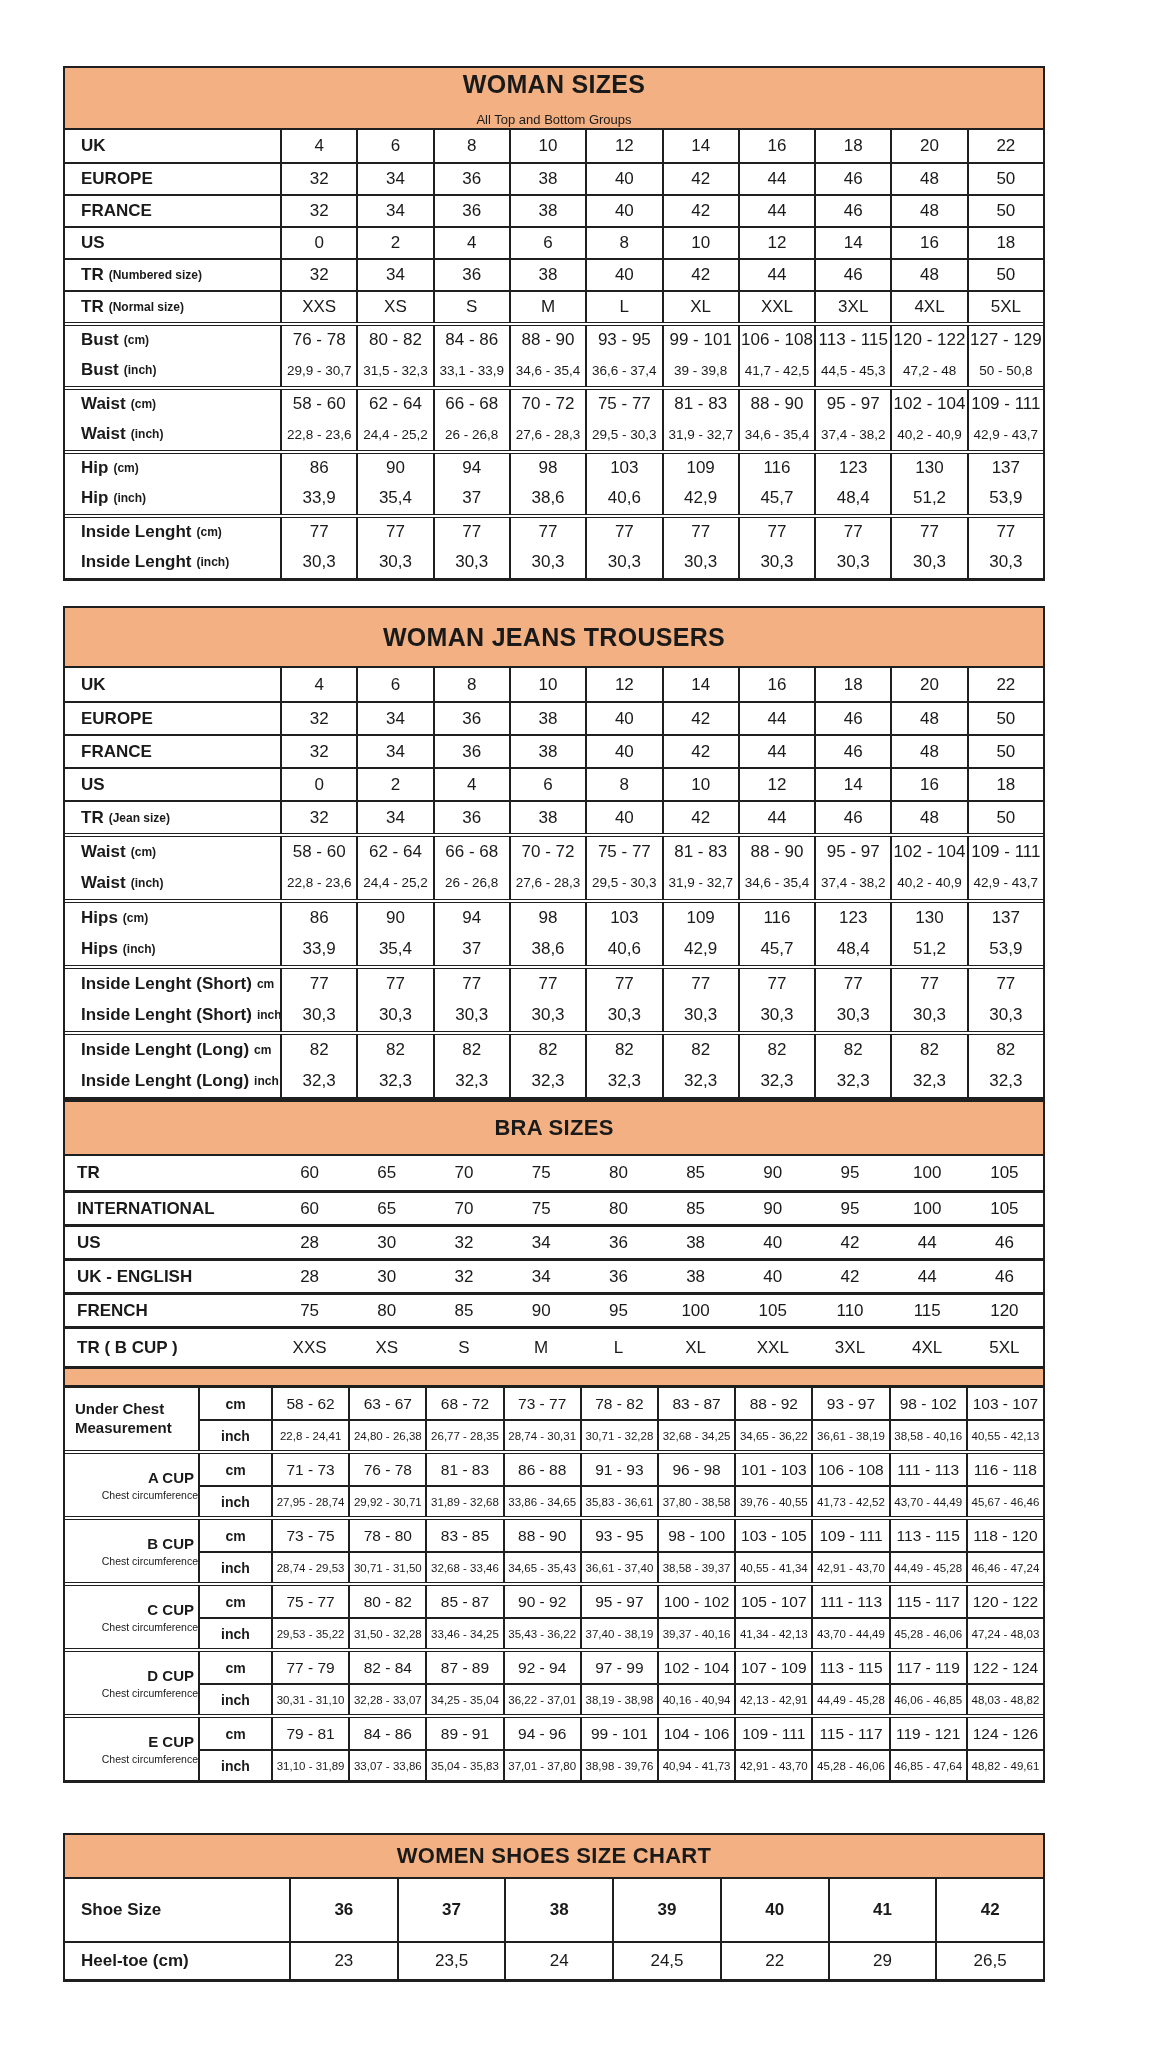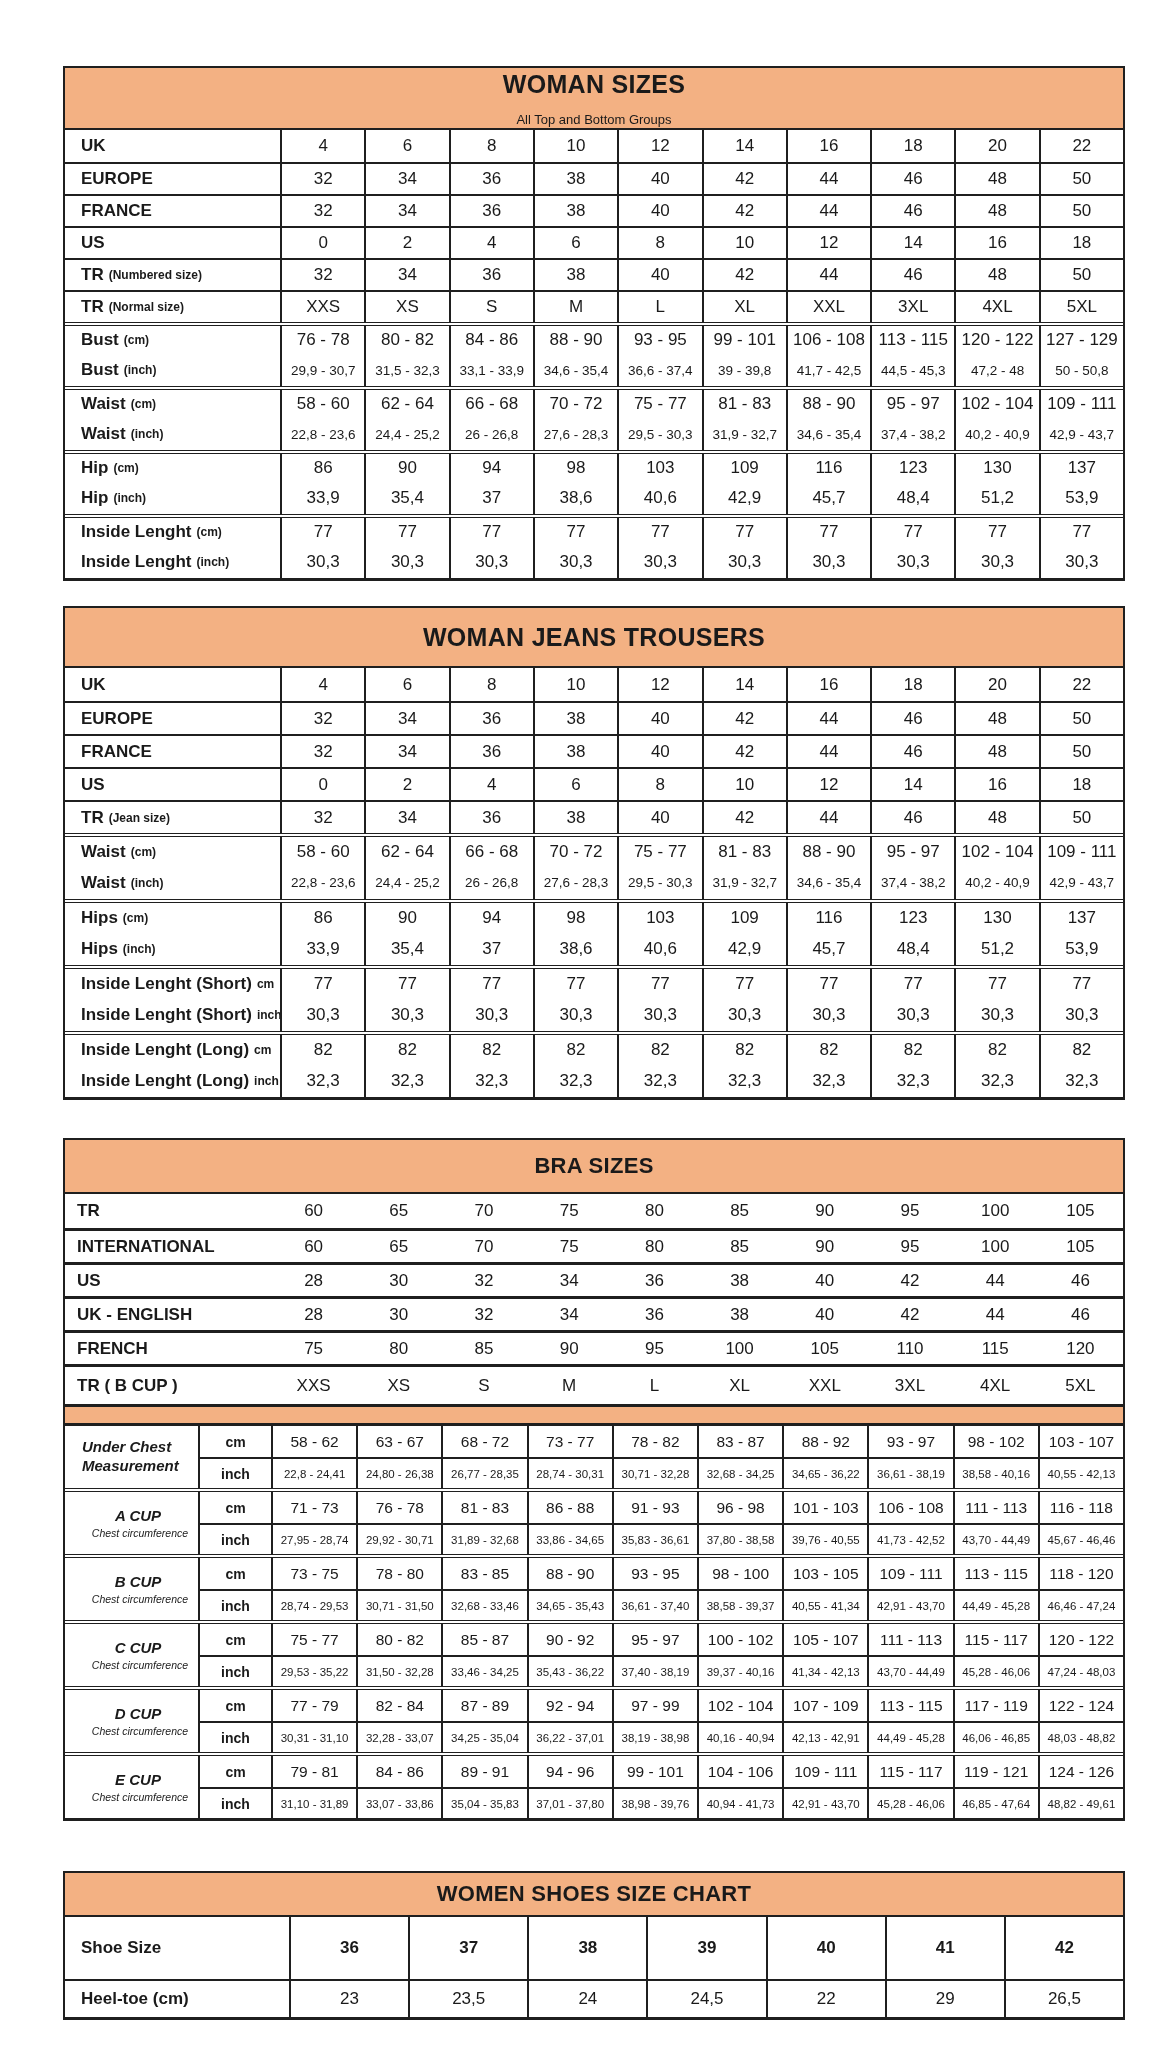--- a/index.html
+++ b/index.html
@@ -7,25 +7,25 @@
     --peach:#F3B183;
     --txt:#1a1a1a;
   }
   *{margin:0;padding:0}
   body{
     width:1164px;height:2048px;background:#fff;color:var(--txt);
     font-family:"Liberation Sans","DejaVu Sans",sans-serif;overflow:hidden;
   }
   .page{padding:66px 0 0 63px}
   .tbl{
-    width:1062px;box-sizing:border-box;
+    width:982px;box-sizing:border-box;
     border:2px solid var(--bc);border-bottom-width:3px;background:#fff;
   }
   .tbl-t1{margin-bottom:25px}
-  .tbl-t2{margin-bottom:38px}
+  .tbl-t2{}
   .tbl-t3{margin-bottom:50px}
   .thead{
     background:var(--peach);border-bottom:2px solid var(--bc);
     display:flex;flex-direction:column;justify-content:center;align-items:center;
     text-align:center;box-sizing:border-box;
   }
   .thead-t1{height:62px}
   .thead-t2{height:60px}
   .thead-t3{height:54px}
   .thead-t4{height:44px}
@@ -61,22 +61,22 @@
   .psep{
     height:22px;box-sizing:border-box;background:var(--peach);
     border-top:3px solid var(--bc);border-bottom:3px solid var(--bc);
   }
   
   .mgroup{display:grid;grid-template-columns:133px 73px repeat(10,1fr);grid-auto-rows:31px}
   .mwrap .mgroup:not(:first-child){border-top:4px double var(--bc)}
   .mgroup .cell{border-left:2px solid var(--bc);height:100%}
   .mgroup .mlabel{
     grid-row:1/3;grid-column:1;border-left:none !important;
-    display:flex;flex-direction:column;justify-content:center;align-items:center;
-    padding-left:17px;white-space:normal;font-style:italic;
+    display:flex;flex-direction:column;justify-content:center;align-items:flex-end;
+    padding-left:10px;white-space:normal;
   }
   .cup-label{font-weight:bold;font-size:15px;line-height:1.25;padding-right:4px}
   .cup-sub{font-size:10.5px;margin-top:1px}
   .munit{font-weight:bold;font-size:14px}
   .mval{font-size:15.5px}
   .mval.inchv{font-size:11.5px}
   .rt{border-top:2px solid var(--bc)}
 </style>
 </head>
 <body>

